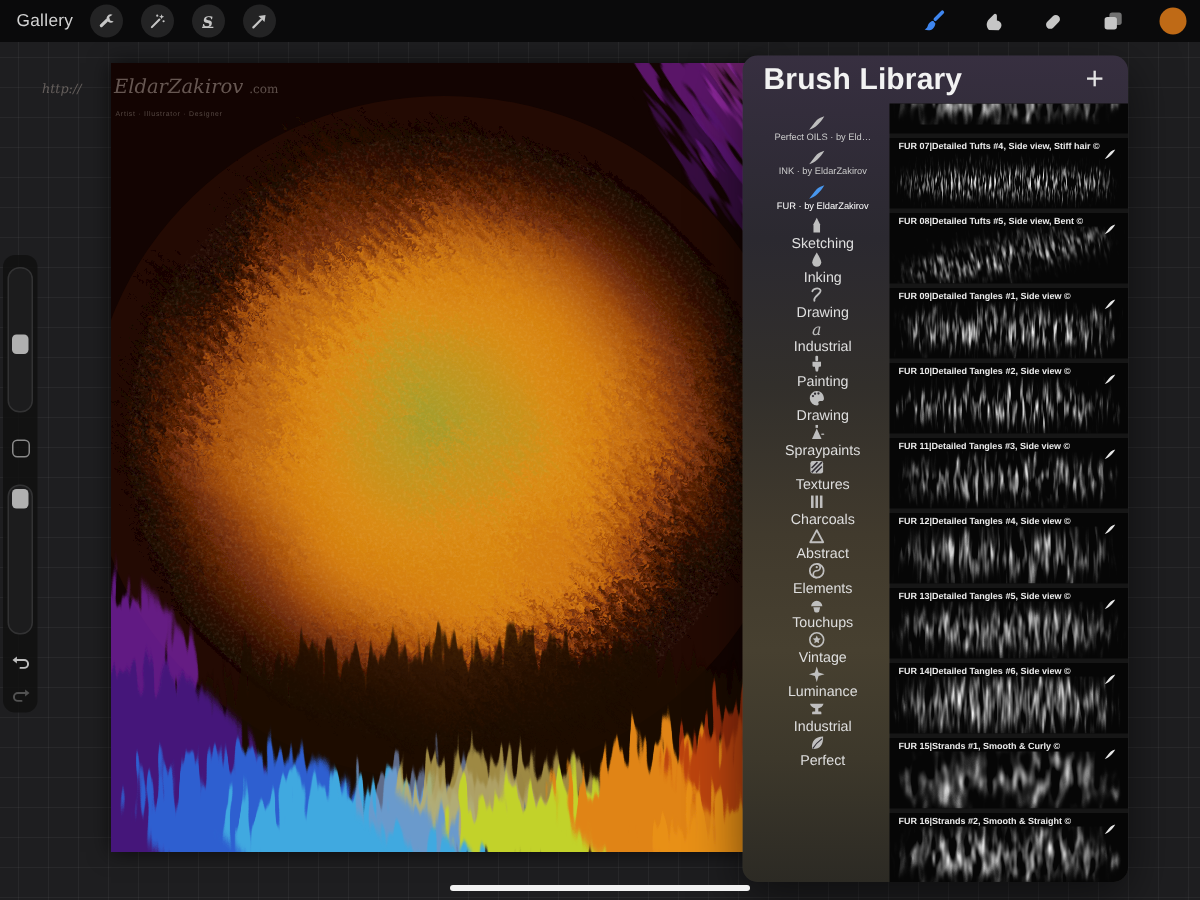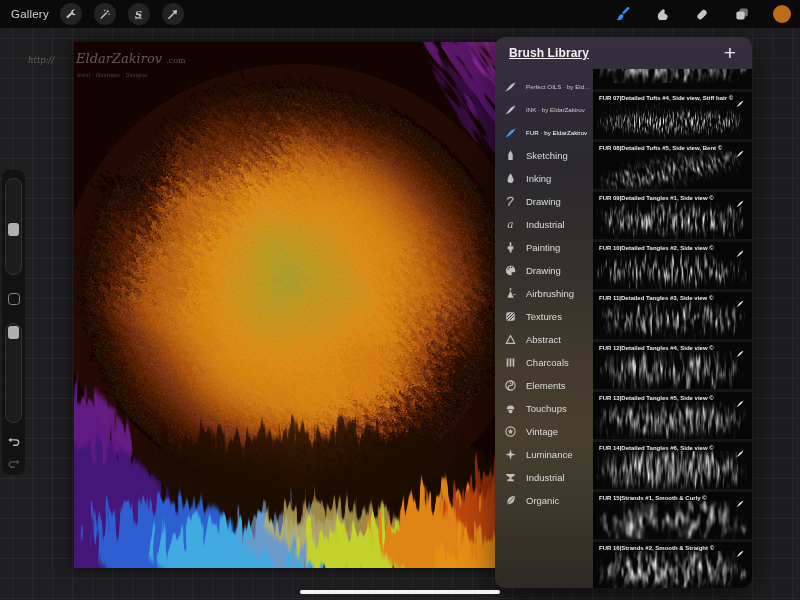--- a/index.html
+++ b/index.html
@@ -42,25 +42,25 @@
   #modify-btn { position:absolute; left:5.5px; top:123px; width:12px; height:12px; border:1.5px solid #8a8a8a; border-radius:3.5px; background:none; }
   .histbtn { position:absolute; left:3px; width:17px; height:16px; background:none; border:none; display:flex; align-items:center; justify-content:center; }
   #undo-btn { top:264px; color:#bfbfbf; }
   #redo-btn { top:286px; color:#525252; }
   .histbtn .icn { width:14px; height:12px; }
 
   #brush-panel { position:absolute; left:495px; top:9px; width:257px; height:551px; border-radius:10px; overflow:hidden;
     background:linear-gradient(180deg,#372f40 0%, #312c39 10%, #2b2930 22%, #322f2b 40%, #413a2d 58%, #474030 72%, #3d382b 85%, #2c2a24 100%);
     box-shadow:0 10px 34px rgba(0,0,0,0.55); z-index:40; }
   .panel-header { height:32px; display:flex; align-items:center; justify-content:space-between; padding:0 14px; }
-  .panel-title { color:#f2f2f2; font-size:12px; font-weight:bold; letter-spacing:0.1px;text-decoration:underline; }
+  .panel-title { color:#f2f2f2; font-size:20px; font-weight:bold; letter-spacing:0.1px; }
   .add-btn { background:none; border:none; color:#e4e4e4; font-size:21px; font-weight:200; line-height:20px; font-family:inherit; padding-right:2px; }
   .panel-body { display:flex; height:519px; }
   #cat-list { width:98px; padding-top:6px; }
-  .cat-row { height:23px; display:flex; align-items:center; padding-left:9px; }
+  .cat-row { height:23px; display:flex; align-items:center; padding-left:9px;flex-direction:column; }
   .cat-icon { width:13px; height:13px; flex:0 0 13px; margin-right:9px; color:#c6c6c6; opacity:0.95; }
   .cat-icon svg { width:100%; height:100%; }
   .cat-label { font-size:9.5px; color:#dedede; white-space:nowrap; }
   .set-label { font-size:6.2px; color:#c9c9c9; white-space:nowrap; }
   .cat-row.sel .cat-icon { color:#4a9df8; }
   .cat-row.sel .set-label { color:#ffffff; }
   #brush-list { flex:1; background:#161616; overflow:hidden; }
   .brush-card { position:relative; height:47px; margin-bottom:3px; background:#060606; overflow:hidden; }
   .brush-card.partial { height:20px; }
   .brush-label { position:absolute; top:2.5px; left:6px; right:18px; font-size:6px; font-weight:bold; color:#ececec; white-space:nowrap; overflow:hidden; z-index:3; }
@@ -357,58 +357,58 @@
             <div class="cat-row">
               <span class="icn cat-icon">
                 <svg viewBox="0 0 16 16">
                   <g fill="currentColor">
                     <rect x="7" y="1.6" width="2" height="2.4"></rect>
                     <path d="M8 4.6l3.9 8.6H4.1z"></path>
                     <rect x="11.6" y="8.6" width="2.6" height="1.3" rx="0.65" opacity="0.85"></rect>
                   </g>
                 </svg>
               </span>
-              <span class="cat-label">Airbrushing</span>
+              <span class="cat-label">Spraypaints</span>
             </div>
             <div class="cat-row">
               <span class="icn cat-icon">
                 <svg viewBox="0 0 16 16">
                   <rect x="2.8" y="2.8" width="10.4" height="10.4" rx="2" fill="currentColor"></rect>
                   <g stroke="#2e2b33" stroke-width="1.2">
                     <line x1="3.8" y1="12.2" x2="12.2" y2="3.8"></line>
                     <line x1="3.8" y1="8.6" x2="8.6" y2="3.8"></line>
                     <line x1="7.4" y1="12.2" x2="12.2" y2="7.4"></line>
                   </g>
                 </svg>
               </span>
               <span class="cat-label">Textures</span>
             </div>
             <div class="cat-row">
               <span class="icn cat-icon">
                 <svg viewBox="0 0 16 16">
-                  <path d="M8 3L13.3 12.9H2.7z" fill="none" stroke="currentColor" stroke-width="1.5" stroke-linejoin="round"></path>
-                </svg>
-              </span>
-              <span class="cat-label">Abstract</span>
-            </div>
-            <div class="cat-row">
-              <span class="icn cat-icon">
-                <svg viewBox="0 0 16 16">
                   <g fill="currentColor">
                     <rect x="3.3" y="2.9" width="2.1" height="10.2"></rect>
                     <rect x="6.95" y="2.9" width="2.1" height="10.2"></rect>
                     <rect x="10.6" y="2.9" width="2.1" height="10.2"></rect>
                   </g>
                 </svg>
               </span>
               <span class="cat-label">Charcoals</span>
             </div>
             <div class="cat-row">
               <span class="icn cat-icon">
                 <svg viewBox="0 0 16 16">
+                  <path d="M8 3L13.3 12.9H2.7z" fill="none" stroke="currentColor" stroke-width="1.5" stroke-linejoin="round"></path>
+                </svg>
+              </span>
+              <span class="cat-label">Abstract</span>
+            </div>
+            <div class="cat-row">
+              <span class="icn cat-icon">
+                <svg viewBox="0 0 16 16">
                   <g fill="none" stroke="currentColor" stroke-width="1.4">
                     <circle cx="8" cy="8" r="5.7"></circle>
                     <path d="M8 2.3a2.85 2.85 0 0 1 0 5.7 2.85 2.85 0 0 0 0 5.7"></path>
                   </g>
                   <circle cx="8" cy="5.1" r="0.9" fill="currentColor"></circle>
                 </svg>
               </span>
               <span class="cat-label">Elements</span>
             </div>
             <div class="cat-row">
@@ -447,21 +447,21 @@
               </span>
               <span class="cat-label">Industrial</span>
             </div>
             <div class="cat-row">
               <span class="icn cat-icon">
                 <svg viewBox="0 0 16 16">
                   <path d="M13.2 2.4C6.8 2.6 3.2 6.4 4.3 12.7c6.2.4 9.3-3.6 8.9-10.3z" fill="currentColor"></path>
                   <path d="M4.7 12.4C6.8 9 9.7 6.2 12.4 4.2" stroke="#2e2b33" stroke-width="0.9" fill="none"></path>
                 </svg>
               </span>
-              <span class="cat-label">Organic</span>
+              <span class="cat-label">Perfect</span>
             </div>
           </nav>
         <div id="brush-list">
             <div class="brush-card partial">
               <svg class="furimg" viewBox="0 0 159 36" preserveAspectRatio="none">
                 <ellipse cx="78" cy="17" rx="70" ry="12" fill="#fff" filter="url(#fur9)"></ellipse>
               </svg>
             </div>
             <div class="brush-card">
               <span class="brush-label">FUR 07|Detailed Tufts #4, Side view, Stiff hair ©</span>

